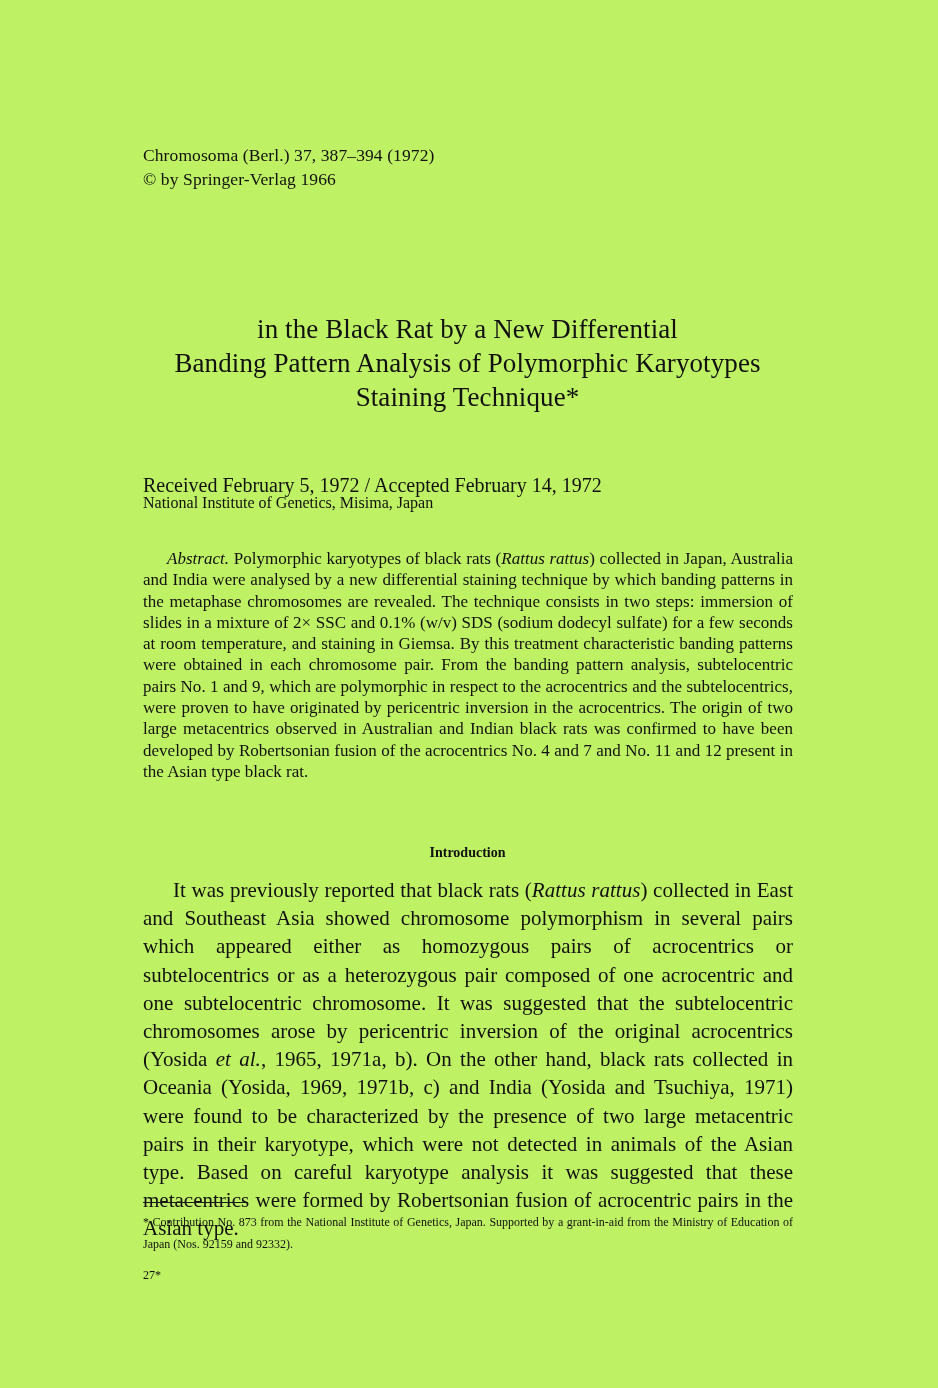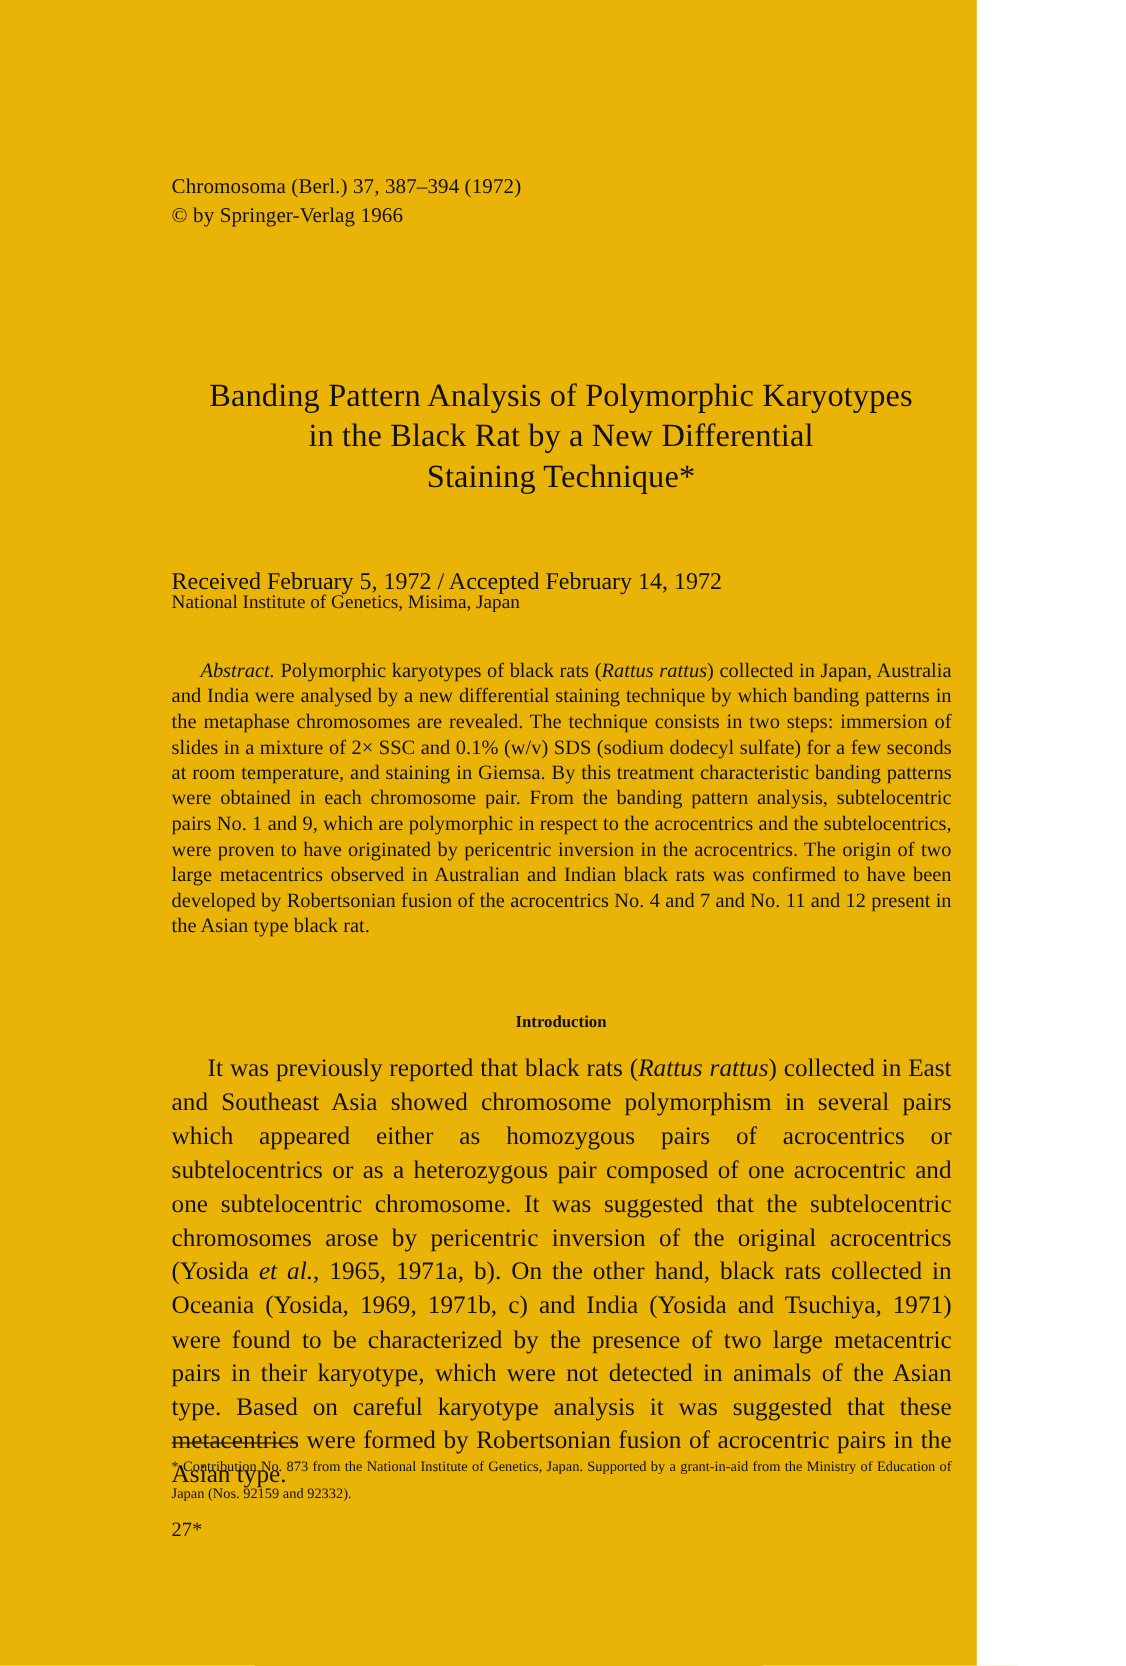--- a/index.html
+++ b/index.html
@@ -13,23 +13,23 @@
     position: relative;
     overflow: hidden;
     font-family: "Liberation Serif", "DejaVu Serif", serif;
     color: #111111;
     -webkit-font-smoothing: antialiased;
   }
 
   .page {
     position: absolute;
     left: 0; top: 0;
-    width: 814px;
+    width: 938px;
     height: 1388px;
-    background: #eab308;
+    background: #bef264;
   }
 
   
   .journal-header {
     position: absolute;
     left: 143px;
     top: 143px;
     font-size: 17.5px;
     line-height: 24px;
     letter-spacing: 0.1px;
@@ -136,37 +136,37 @@
     font-size: 12px;
     line-height: 21.5px;
     text-align: justify;
     text-justify: inter-word;
   }
 
   .signature-mark {
     position: absolute;
     left: 143px;
     top: 1266px;
-    font-size: 17px;
+    font-size: 12px;
     line-height: 18px;
   }
 </style>
 </head>
 <body>
 
 <div class="page">
 
   <div class="journal-header">
     <div>Chromosoma (Berl.) 37, 387–394 (1972)</div>
     <div>© by Springer-Verlag 1966</div>
   </div>
 
   <div class="title-block">
+    <div class="tline">in the Black Rat by a New Differential</div>
     <div class="tline">Banding Pattern Analysis of Polymorphic Karyotypes</div>
-    <div class="tline">in the Black Rat by a New Differential</div>
     <div class="tline">Staining Technique*</div>
   </div>
 
   <div class="affiliation">National Institute of Genetics, Misima, Japan</div>
   <div class="received">Received February 5, 1972 / Accepted February 14, 1972</div>
 
   <div class="abstract"><i>Abstract.</i><span> Polymorphic karyotypes of black rats (</span><i>Rattus rattus</i><span>) collected in Japan, Australia and India were analysed by a new differential staining technique by which banding patterns in the metaphase chromosomes are revealed. The technique consists in two steps: immersion of slides in a mixture of 2× SSC and 0.1% (w/v) SDS (sodium dodecyl sulfate) for a few seconds at room temperature, and staining in Giemsa. By this treatment characteristic banding patterns were obtained in each chromosome pair. From the banding pattern analysis, subtelocentric pairs No. 1 and 9, which are polymorphic in respect to the acrocentrics and the subtelocentrics, were proven to have originated by pericentric inversion in the acrocentrics. The origin of two large metacentrics observed in Australian and Indian black rats was confirmed to have been developed by Robertsonian fusion of the acrocentrics No. 4 and 7 and No. 11 and 12 present in the Asian type black rat.</span></div>
 
   <div class="section-heading">Introduction</div>
 

